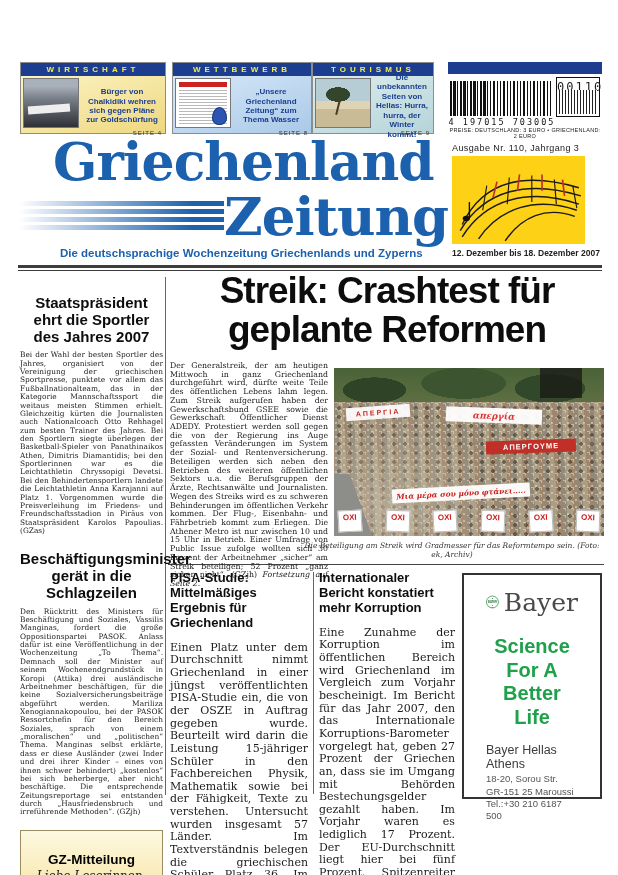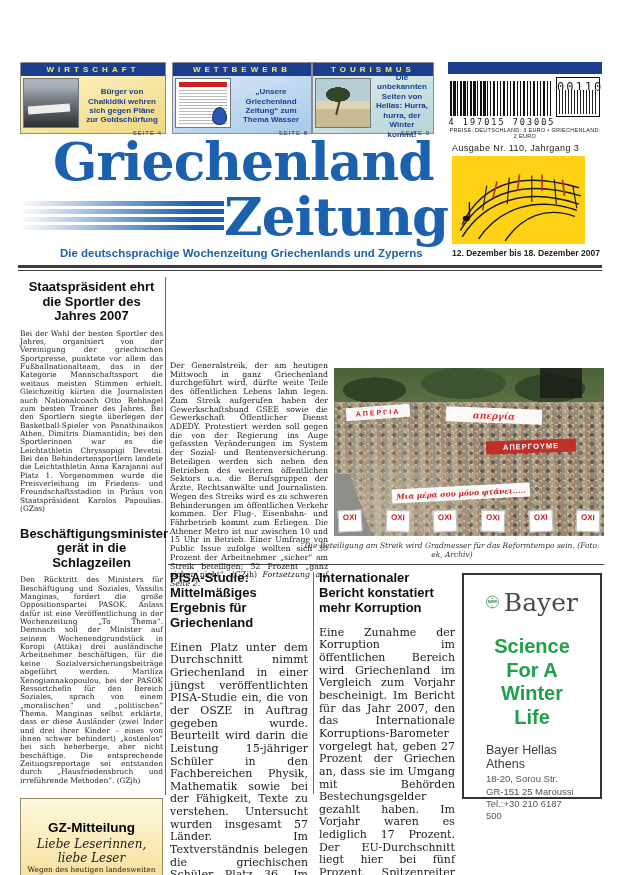--- a/index.html
+++ b/index.html
@@ -59,21 +59,21 @@
   #rule{position:absolute;left:18px;top:265px;width:584px;height:2px;border-top:3px solid #3d3d3d;border-bottom:1px solid #3d3d3d;}
 
   
   .vrule{position:absolute;width:1px;background:#666;}
   #vr1{left:165px;top:277px;height:518px;}
   #vr2{left:313px;top:572px;height:222px;}
   #hrule2{position:absolute;left:168px;top:564px;width:436px;border-top:1px solid #444;}
 
   
   #leftcol{position:absolute;left:20px;top:279px;width:143px;}
-  .art-title{font-weight:bold;font-size:13px;line-height:1.12;text-align:center;margin:1px 0 6px;color:#0d0d0d;}
+  .art-title{font-weight:bold;font-size:15px;line-height:1.12;text-align:center;margin:16px 0 6px;color:#0d0d0d;}
   .art-body{font-family:"DejaVu Serif","Liberation Serif",serif;font-size:7.4px;line-height:1.13;
             text-align:justify;color:#1b1b1b;margin:0 0 13px;}
   #gzbox{border:1px solid #998c60;background:linear-gradient(#fdf9e0,#f0c75a);text-align:center;padding:5px 6px 7px;}
   #gzbox h3{font-size:13.5px;margin:16px 0 2px;color:#000;font-family:"Liberation Sans",sans-serif;}
   #gz-sal{font-style:italic;font-size:12px;}
   #gz-body{font-size:7.4px;line-height:1.22;}
 
   
   #headline{position:absolute;left:170px;top:272px;width:434px;text-align:center;font-weight:bold;
             font-size:37px;line-height:1.05;letter-spacing:-1px;color:#0d0d0d;}
@@ -236,20 +236,21 @@
     <h2 class="art-title">Beschäftigungsminister gerät in die Schlagzeilen</h2>
     <p class="art-body serif">Den Rücktritt des Ministers für Beschäftigung und Soziales, Vassilis Manginas, fordert die große Oppositionspartei PASOK. Anlass dafür ist eine Veröffentlichung in der Wochenzeitung „To Thema“. Demnach soll der Minister auf seinem Wochenendgrundstück in Koropi (Attika) drei ausländische Arbeitnehmer beschäftigen, für die keine Sozialversicherungsbeiträge abgeführt werden. Mariliza Xenogiannakopoulou, bei der PASOK Ressortchefin für den Bereich Soziales, sprach von einem „moralischen“ und „politischen“ Thema. Manginas selbst erklärte, dass er diese Ausländer (zwei Inder und drei ihrer Kinder – eines von ihnen schwer behindert) „kostenlos“ bei sich beherberge, aber nicht beschäftige. Die entsprechende Zeitungsreportage sei entstanden durch „Hausfriedensbruch und irreführende Methoden“. (GZjh)</p>
     <div id="gzbox" class="serif">
       <h3>GZ-Mitteilung</h3>
       <div id="gz-sal">Liebe Leserinnen, liebe Leser</div>
       <div id="gz-body">Wegen des heutigen landesweiten Generalstreiks, an dem sich auch die Post sowie andere Transportunternehmen beteiligen, wird es bei der Zustellung dieser Ausgabe der Griechenland Zeitung zu Verzögerungen kommen. Wir bitten um Ihr Verständnis.</div>
 
     </div>
   </div>
 
+  <div id="headline">Streik: Crashtest für geplante Reformen</div>
   <div id="leadtext"><span>Der Generalstreik, der am heutigen Mittwoch in ganz Griechenland durchgeführt wird, dürfte weite Teile des öffentlichen Lebens lahm legen. Zum Streik aufgerufen haben der Gewerkschaftsbund GSEE sowie die Gewerkschaft Öffentlicher Dienst ADEDY. Protestiert werden soll gegen die von der Regierung ins Auge gefassten Veränderungen im System der Sozial- und Rentenversicherung. Beteiligen werden sich neben den Betrieben des weiteren öffentlichen Sektors u.a. die Berufsgruppen der Ärzte, Rechtsanwälte und Journalisten. Wegen des Streiks wird es zu schweren Behinderungen im öffentlichen Verkehr kommen. Der Flug-, Eisenbahn- und Fährbetrieb kommt zum Erliegen. Die Athener Metro ist nur zwischen 10 und 15 Uhr in Betrieb. Einer Umfrage von Public Issue zufolge wollten sich 30 Prozent der Arbeitnehmer „sicher“ am Streik beteiligen; 52 Prozent „ganz sicher nicht“. (GZjh) </span><span class="cont">Fortsetzung auf Seite 2.</span></div>
 
   <div id="photo">
     <div class="foliage"></div>
     <div class="structure"></div>
     <div class="street"></div>
     <div id="pb1" class="banner">ΑΠΕΡΓΙΑ</div>
     <div id="pb2" class="banner">απεργία</div>
     <div id="pb3" class="banner">ΑΠΕΡΓΟΥΜΕ</div>
     <div id="pb4" class="banner">Μια μέρα σου μόνο φτάνει.....</div>
@@ -280,21 +281,21 @@
         <text x="20" y="25.5" font-size="8" font-weight="bold" fill="#1e6f3c" text-anchor="middle" font-family="Liberation Sans,sans-serif">BAYER</text>
         <text x="20" y="12" font-size="6.5" font-weight="bold" fill="#1e6f3c" text-anchor="middle" font-family="Liberation Sans,sans-serif">B</text>
         <text x="20" y="18.5" font-size="6.5" font-weight="bold" fill="#1e6f3c" text-anchor="middle" font-family="Liberation Sans,sans-serif">A</text>
         <text x="20" y="33" font-size="6.5" font-weight="bold" fill="#1e6f3c" text-anchor="middle" font-family="Liberation Sans,sans-serif">E</text>
         <text x="20" y="39.5" font-size="6.5" font-weight="bold" fill="#1e6f3c" text-anchor="middle" font-family="Liberation Sans,sans-serif">R</text>
       </svg>
       <span class="wordmark">Bayer</span>
     </div>
     <div class="slogan">
       <div>Science</div>
-      <div>For A Winter</div>
+      <div>For A Better</div>
       <div>Life</div>
     </div>
     <div class="company">Bayer Hellas Athens</div>
     <div class="addr">
       <div>18-20, Sorou Str.</div>
       <div>GR-151 25  Maroussi</div>
       <div>Tel.:+30 210 6187 500</div>
     </div>
   </div>
 

